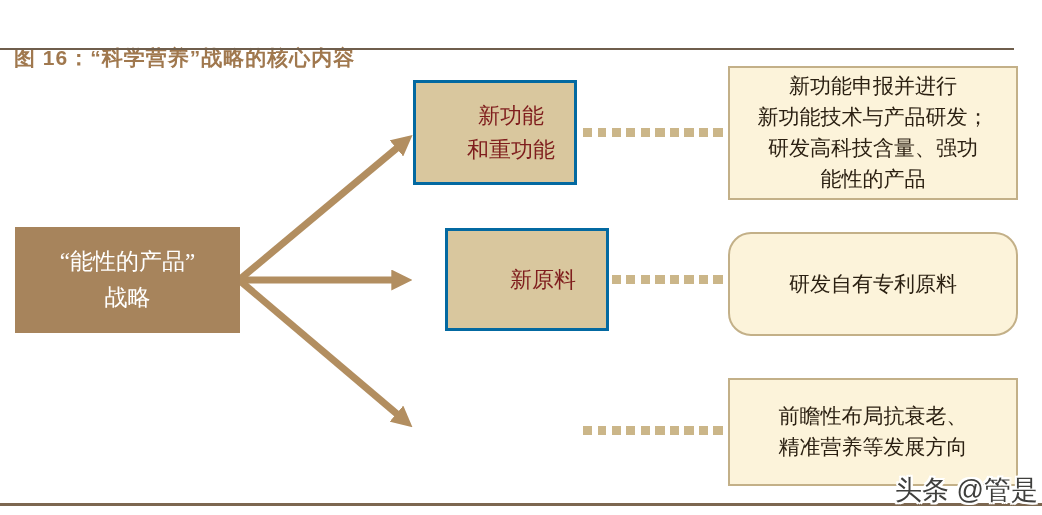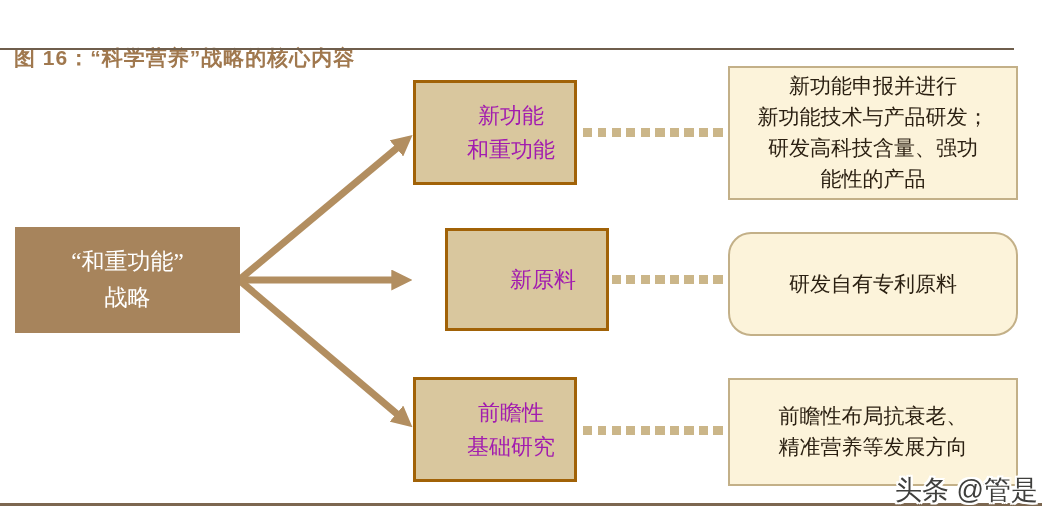--- a/index.html
+++ b/index.html
@@ -62,22 +62,22 @@
     height: 106px;
     background: #a7845c;
     color: #ffffff;
     font-size: 23px;
     line-height: 36px;
   }
   .branch-box {
     left: 413px;
     width: 164px;
     background: #d9c79e;
-    border: 3px solid #a16207;
-    color: #a21caf;
+    border: 3px solid #0369a1;
+    color: #7f1d1d;
     font-size: 22px;
     line-height: 34px;
     padding-left: 32px;
   }
   .branch-1 { top: 80px;  height: 105px; }
   .branch-2 { top: 228px; height: 103px; margin-left: 32px; }
   .branch-3 { top: 377px; height: 105px; }
   .detail-box {
     left: 728px;
     width: 290px;
@@ -133,28 +133,26 @@
         <path d="M0,0 L3,1.5 L0,3 Z" fill="#b28e60"></path>
       </marker>
     </defs>
     <g stroke="#b28e60" stroke-width="7" fill="none">
       <line x1="239" y1="280" x2="397" y2="148" marker-end="url(#ah)"></line>
       <line x1="239" y1="280" x2="392" y2="280" marker-end="url(#ah)"></line>
       <line x1="239" y1="280" x2="397" y2="414" marker-end="url(#ah)"></line>
     </g>
   </svg>
 
-  <div class="box root-box">“和重功能”
+  <div class="box root-box">“能性的产品”
 战略</div>
 
   <div class="box branch-box branch-1">新功能
 和重功能</div>
   <div class="box branch-box branch-2">新原料</div>
-  <div class="box branch-box branch-3">前瞻性
-基础研究</div>
 
   <div class="dots dots-1"></div>
   <div class="dots dots-2"></div>
   <div class="dots dots-3"></div>
 
   <div class="box detail-box detail-1">新功能申报并进行
 新功能技术与产品研发；
 研发高科技含量、强功
 能性的产品</div>
   <div class="box detail-box detail-2">研发自有专利原料</div>

